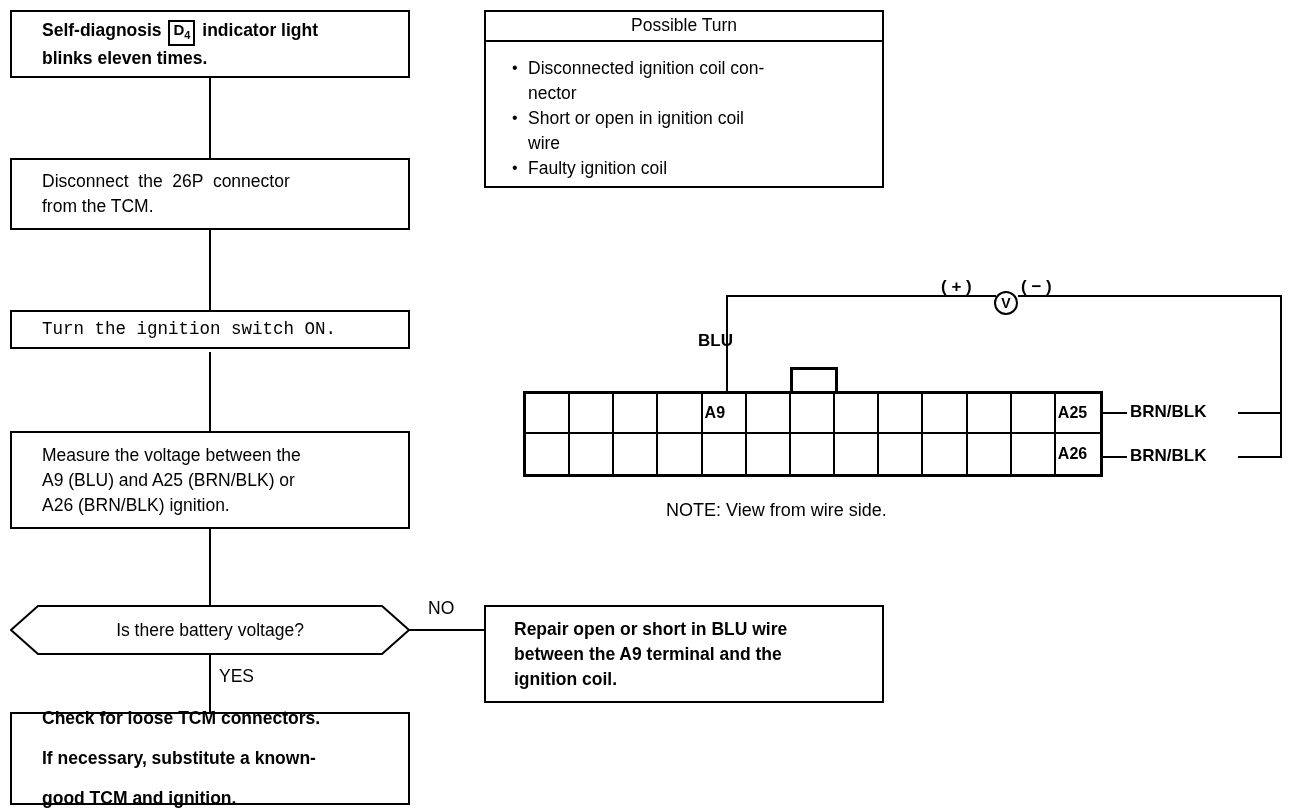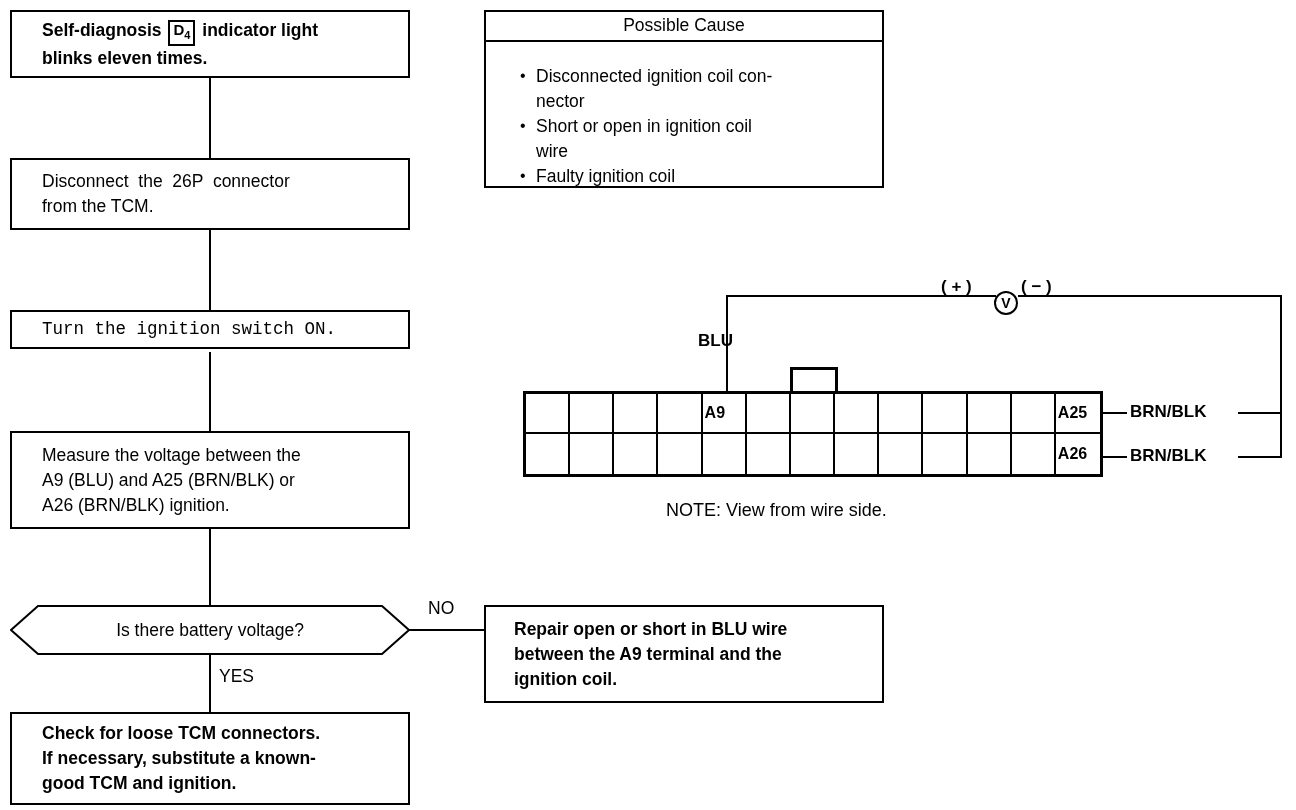--- a/index.html
+++ b/index.html
@@ -76,21 +76,21 @@
     background: #fff;
   }
   #cause-title {
     text-align: center;
     font-size: 17.5px;
     padding: 3px 0 4px 0;
     border-bottom: 2px solid #000;
   }
   #cause-list {
     list-style: none;
-    margin: 16px;
+    margin: 8px;
     padding: 6px 8px 8px 16px;
   }
   #cause-list li {
     font-size: 17.5px;
     line-height: 25px;
     position: relative;
     padding-left: 18px;
     white-space: pre;
   }
   #cause-list li::before {
@@ -225,28 +225,28 @@
 
   <div class="vline" style="left:209px; top:655px; height:57px;"></div>
   <div class="branch-label" style="left:219px; top:666px;">YES</div>
 
   <div class="fbox bold" id="box-repair" style="left:484px; top:605px; width:400px; height:98px;">
     <div class="line" style="padding-left:28px;">Repair open or short in BLU wire</div>
     <div class="line" style="padding-left:28px;">between the A9 terminal and the</div>
     <div class="line" style="padding-left:28px;">ignition coil.</div>
   </div>
 
-  <div class="fbox bold" id="box-final" style="left:10px; top:712px; width:400px; height:93px;">
+  <div class="fbox bold" id="box-final" style="left:10px; top:712px; width:400px; height:93px;gap:15px;">
     <div class="line">Check for loose TCM connectors.</div>
     <div class="line">If necessary, substitute a known-</div>
     <div class="line">good TCM and ignition.</div>
   </div>
 
   <div id="cause-box" style="left:484px; top:10px; width:400px; height:178px;">
-    <div id="cause-title">Possible Cause</div>
+    <div id="cause-title">Possible Turn</div>
     <ul id="cause-list">
       <li>Disconnected ignition coil con-
 nector</li>
       <li>Short or open in ignition coil
 wire</li>
       <li>Faulty ignition coil</li>
     </ul>
   </div>
 
   <div class="polarity" style="left:941px; top:277px;">( + )</div>

